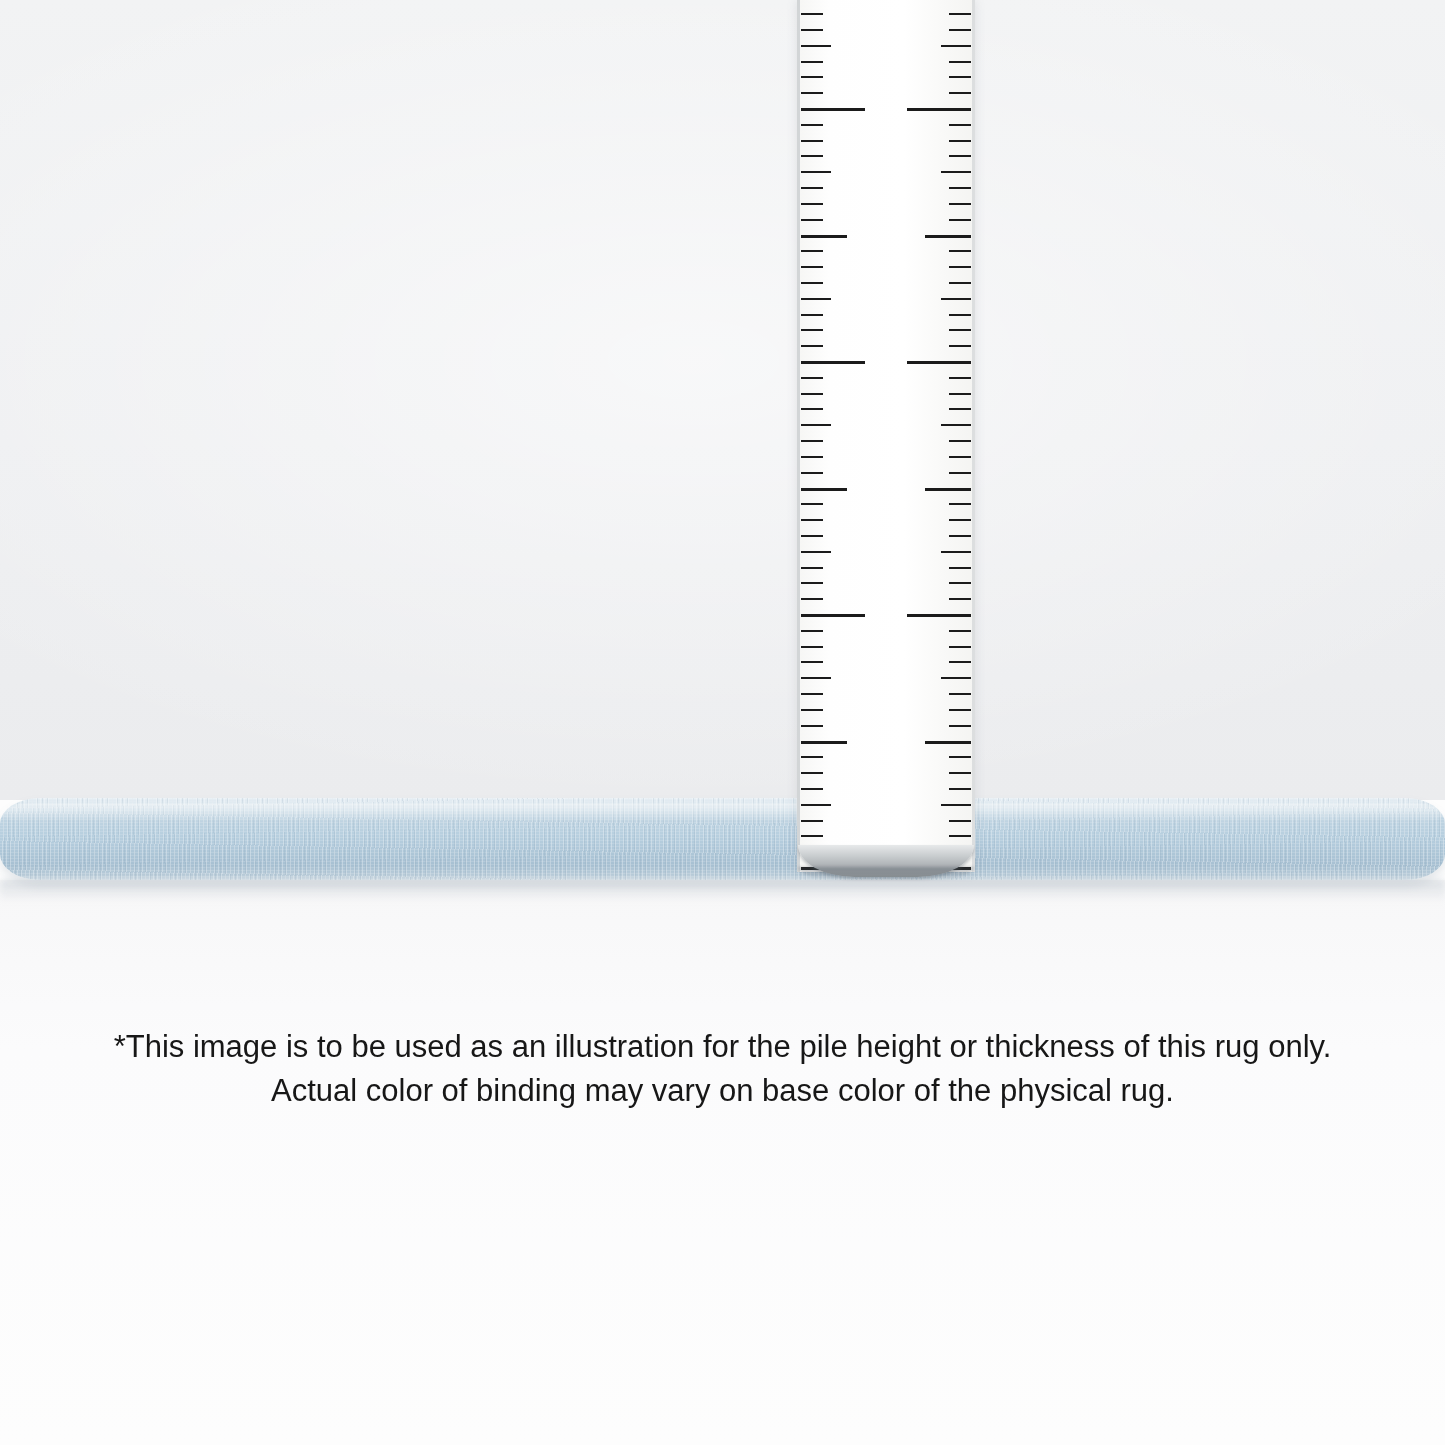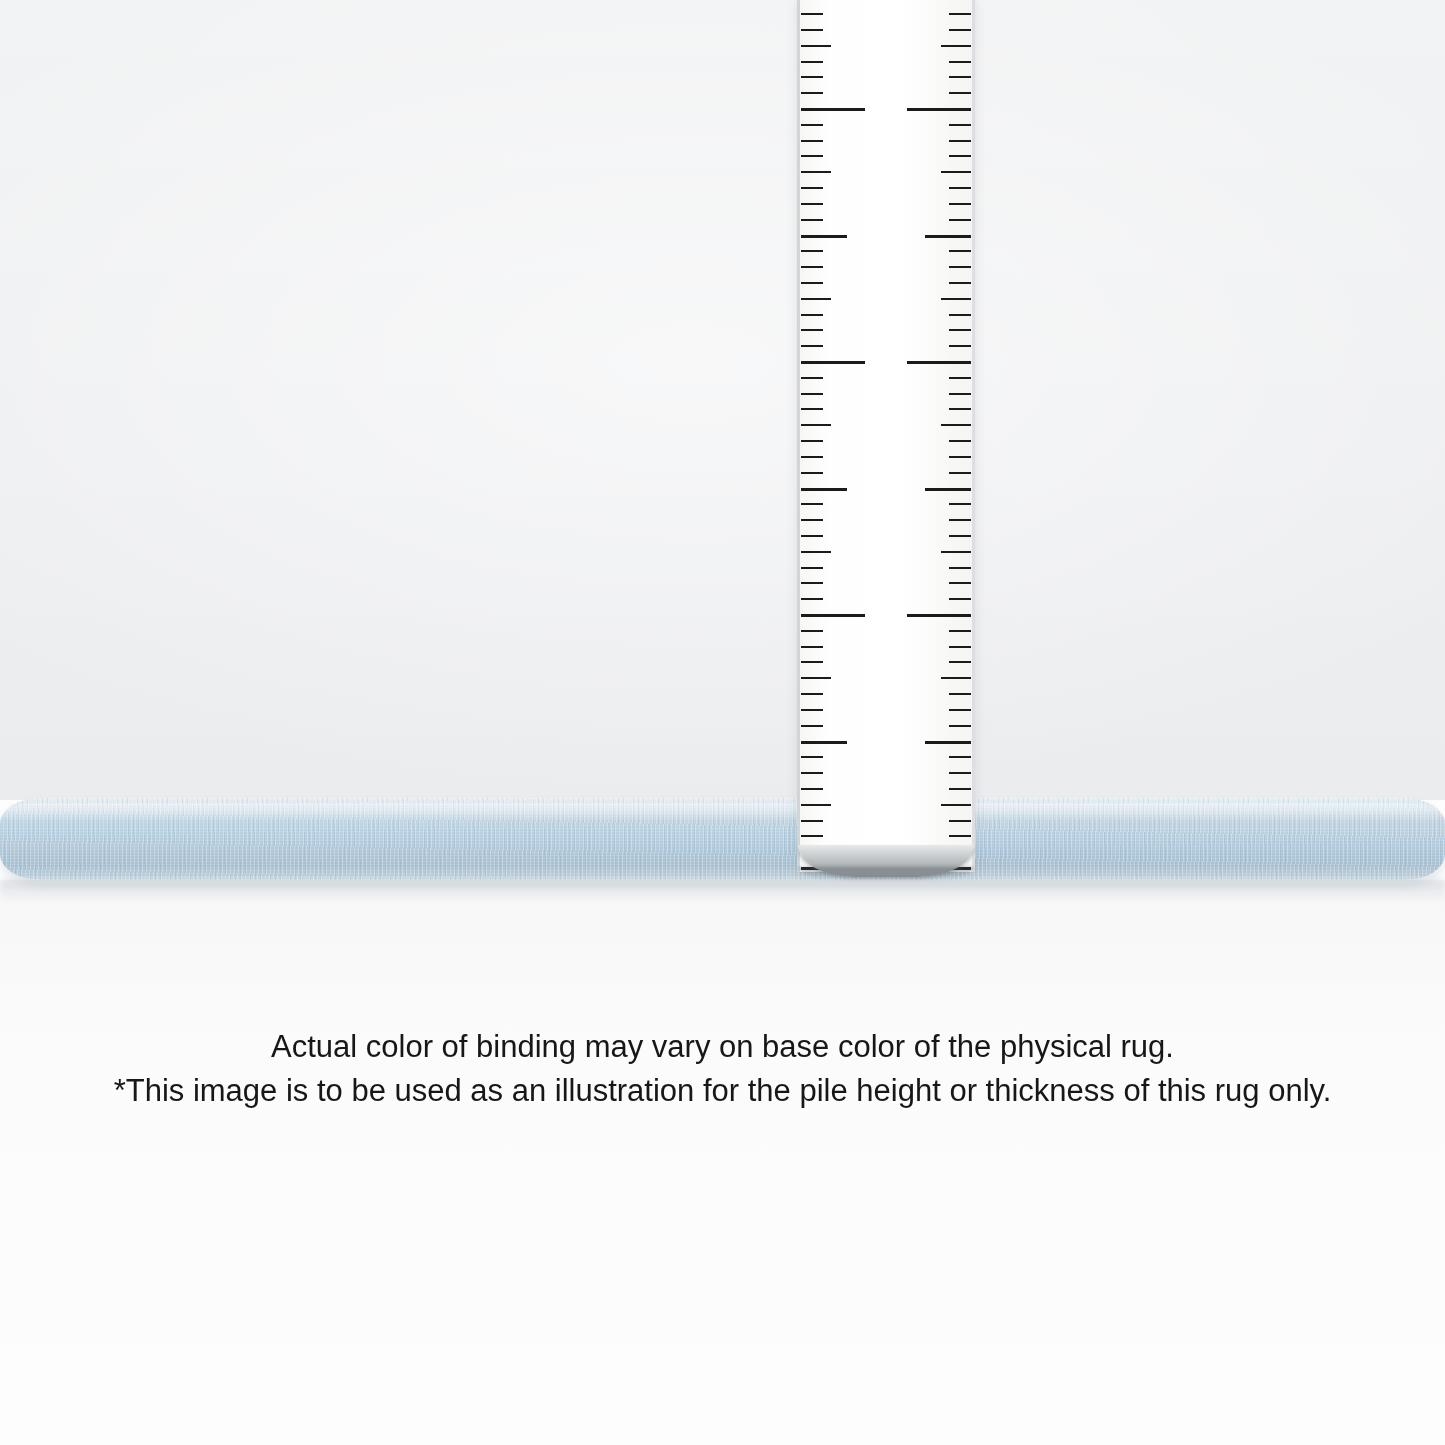--- a/index.html
+++ b/index.html
@@ -309,17 +309,17 @@
       </div>
 
   </div>
 
   <div class="tape-tip">
     <div class="tape-tip-metal"></div>
     <div class="tape-tip-shadow"></div>
   </div>
 
   <div class="caption">
+    <span class="line">*This image is to be used as an illustration for the pile height or thickness of this rug only.</span>
     <span class="line">Actual color of binding may vary on base color of the physical rug.</span>
-    <span class="line">*This image is to be used as an illustration for the pile height or thickness of this rug only.</span>
   </div>
 
 </div>
 
 </body></html>

